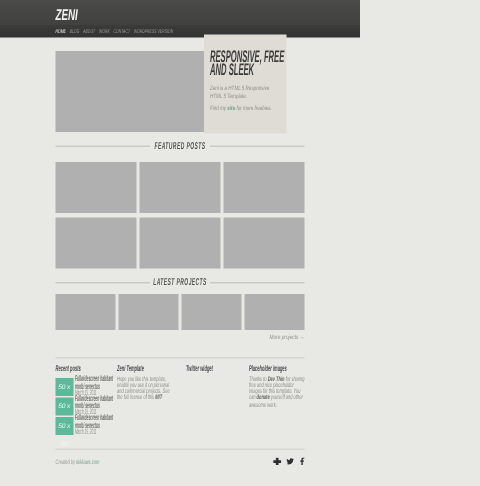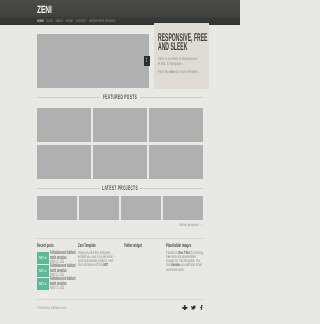--- a/index.html
+++ b/index.html
@@ -1,34 +1,34 @@
 <!DOCTYPE html>
 <html><head>
 <meta charset="utf-8">
 <style>
   * { box-sizing: border-box; margin:0; padding:0; }
   html,body { width:240px; height:324px; overflow:hidden; }
   body { background:#e8e9e4; font-family:"Liberation Sans", sans-serif; -webkit-font-smoothing:antialiased; text-rendering:geometricPrecision; }
-  .page { width:240px; height:324px; position:relative; }
+  .page { width:240px; height:324px; position:relative;font-style:italic; }
 
   
   .header { position:absolute; left:0; top:0; width:240px; height:25px; background:#434342;
       background:linear-gradient(to bottom,#4a4a49 0%,#414140 66%,#3b3b3a 68%,#333332 100%); }
   .navbar { position:absolute; left:0; top:17px; width:240px; height:8px; background:transparent; }
   .logo { position:absolute; left:37px; top:5px; color:#f2f2f2; font-size:10.5px; font-weight:bold;
           letter-spacing:0px; line-height:10px; font-family:"Liberation Sans", sans-serif;
           transform:scaleX(0.62); transform-origin:left top; }
   .nav { position:absolute; left:37px; top:18.6px; display:flex; align-items:flex-start; gap:4.4px; transform:scaleX(0.59); transform-origin:left top; }
   .nav .item { color:#9e9e9b; font-size:3.7px; letter-spacing:0.15px; line-height:4.5px; white-space:nowrap; }
   .nav .item.active { color:#f5f5f5; }
 
   
   .hero { position:absolute; left:0; top:25px; width:240px; height:63px; }
   .hero-img { position:absolute; left:37px; top:9px; width:112px; height:54px; background:#b0b0b0; }
-  .hero-panel { position:absolute; left:154px; top:-2px; width:55px; height:66px; background:#dedcd4; }
+  .hero-panel { position:absolute; left:136px; top:-2px; width:55px; height:66px; background:#dedcd4; }
   .hero-panel .h1 { position:absolute; left:4px; top:10.5px; width:120px; white-space:nowrap; color:#3b3b3a;
        font-size:11.2px; font-weight:bold; line-height:9.2px; letter-spacing:0px;
        font-family:"Liberation Sans", sans-serif; transform:scaleX(0.455); transform-origin:left top; }
   .hero-panel .p { position:absolute; left:4px; top:32.5px; width:64px; color:#8e8e88; font-size:4.2px;
        line-height:5.1px; transform:scaleX(0.72); transform-origin:left top; }
   .hero-panel .p2 { position:absolute; left:4px; top:46px; width:70px; color:#8e8e88; font-size:4.2px;
        line-height:5.1px; transform:scaleX(0.72); transform-origin:left top; white-space:nowrap; }
   .hero-panel .p2 b { color:#6a9f86; font-weight:bold; }
   .slider-tab { position:absolute; left:144px; top:31px; width:6px; height:10px; background:#2d2d2d; }
   .slider-tab .ar { position:absolute; left:1.2px; color:#b9b9b9; font-size:2.6px; line-height:2.6px; }

